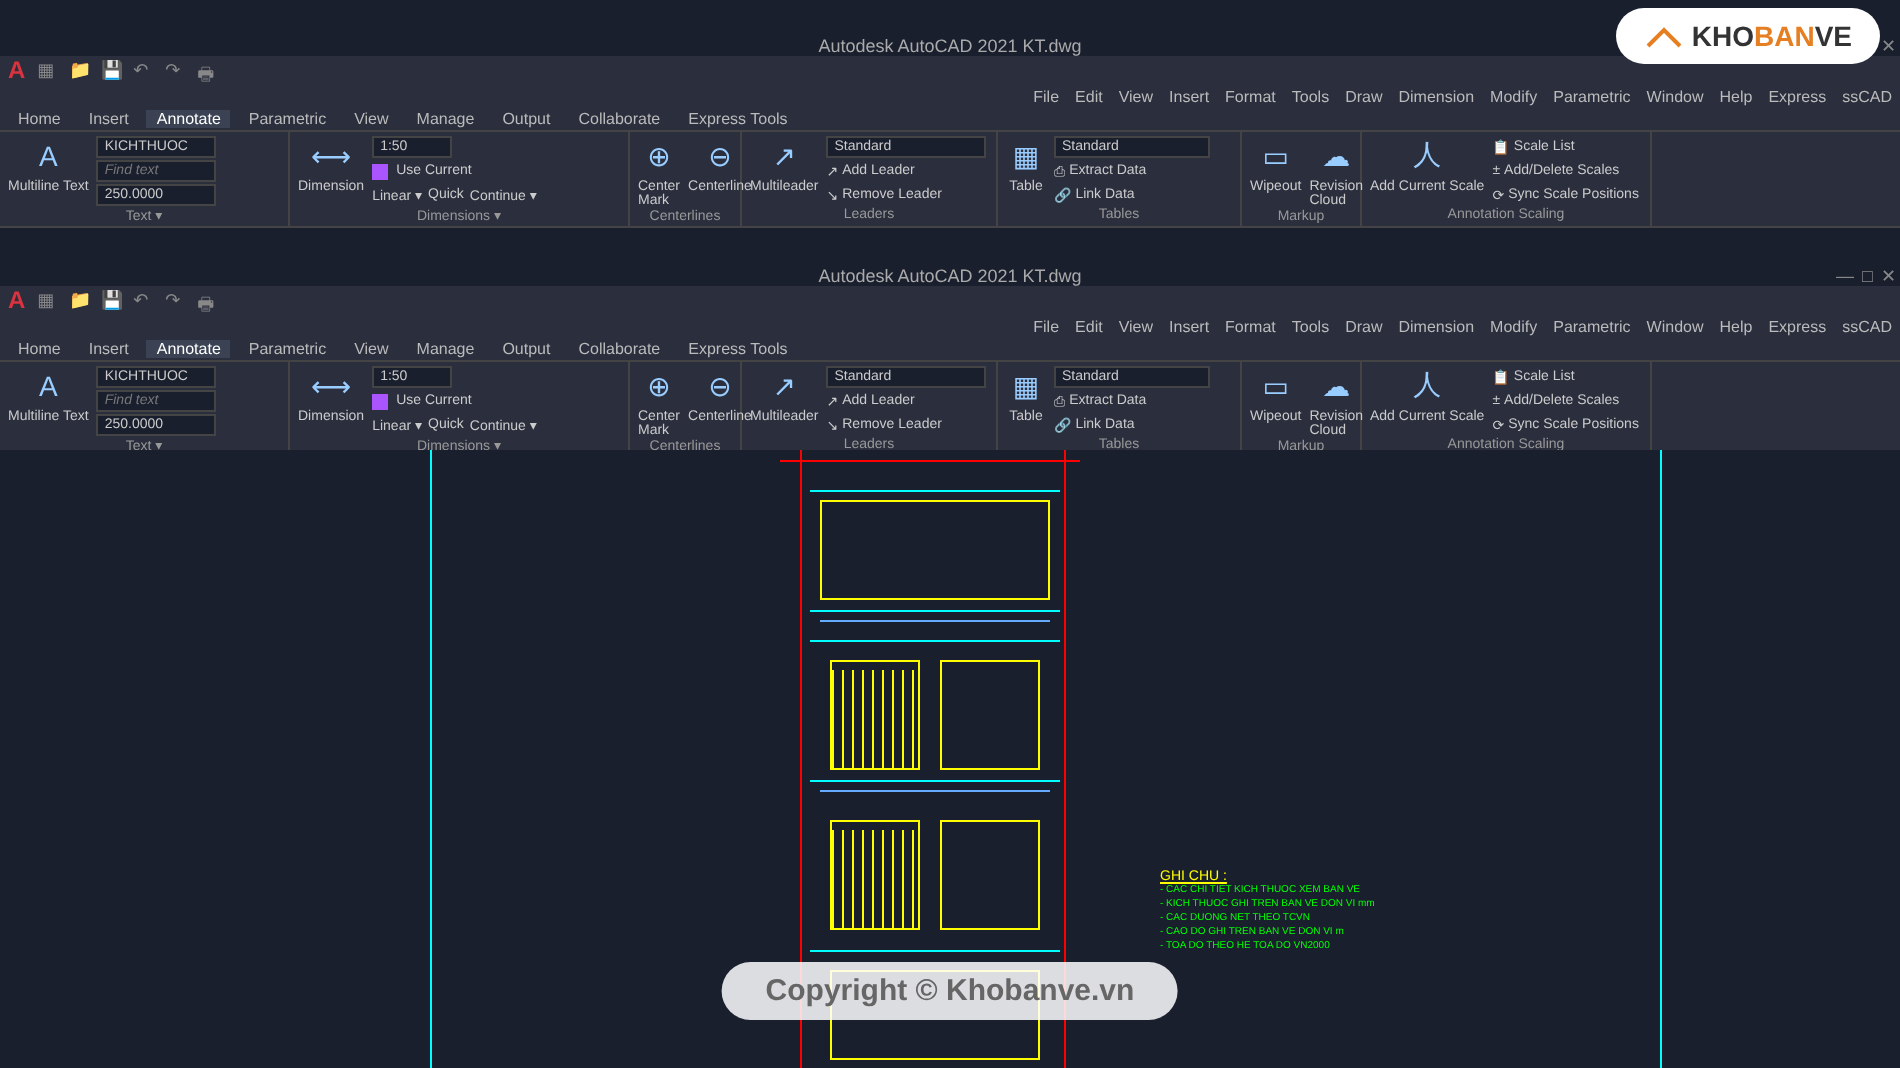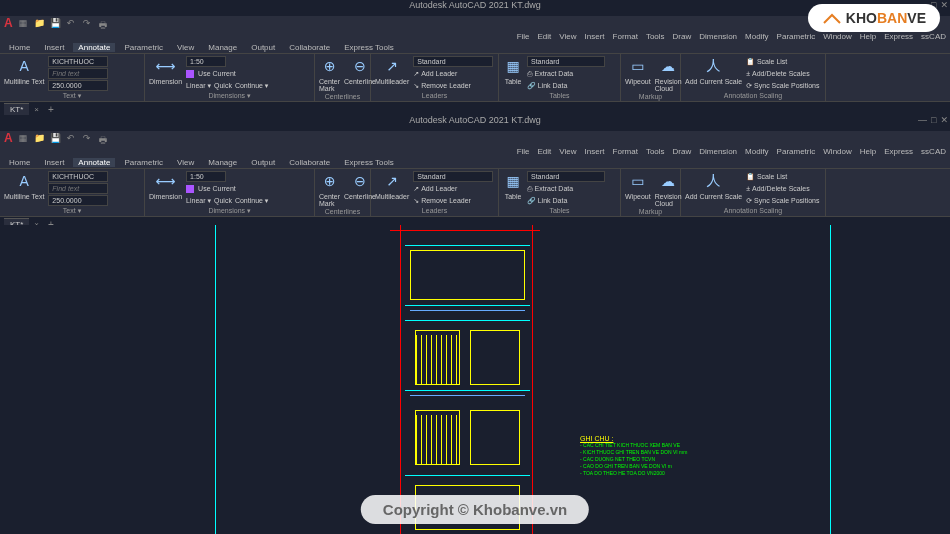--- a/index.html
+++ b/index.html
@@ -1,20 +1,20 @@
 <!DOCTYPE html>
 <html><head>
 <meta charset="utf-8">
 <style>
 * { margin: 0; padding: 0; box-sizing: border-box; font-family: Arial, sans-serif; }
 body { background: #1a1f2e; width: 950px; height: 534px; overflow: hidden; position: relative; color: #ccc; font-size: 9px; }
 .window { position: absolute; width: 100%; }
 .window1 { top: 0; }
 .window2 { top: 115px; }
-.titlebar { background: #1a1f2e; height: 16px; display: flex; align-items: flex-start; justify-content: center; position: relative; }
+.titlebar { background: #1a1f2e; height: 28px; display: flex; align-items: flex-end; justify-content: center; position: relative; }
 .titlebar-text { color: #aaa; font-size: 9px; }
 .win-controls { position: absolute; right: 2px; display: flex; gap: 4px; color: #888; font-size: 9px; }
 .qat { background: #2a2e3d; height: 14px; display: flex; align-items: center; padding: 0 4px; gap: 6px; }
 .qat .logo { color: #d9333f; font-weight: bold; font-size: 12px; }
 .qat-icon { width: 10px; height: 10px; color: #888; font-size: 9px; }
 .menubar { background: #2a2e3d; height: 12px; display: flex; align-items: center; padding: 0 4px; gap: 8px; justify-content: flex-end; }
 .menubar span { color: #bbb; font-size: 8px; cursor: pointer; }
 .tabbar { background: #2a2e3d; height: 12px; display: flex; align-items: center; padding: 0 4px; gap: 4px; border-bottom: 1px solid #444; }
 .tab { padding: 0 5px; color: #bbb; font-size: 8px; }
 .tab.active { background: #3a4253; color: #fff; }
@@ -30,21 +30,21 @@
 .doctab-item { background: #2a2e3d; padding: 1px 6px; font-size: 8px; color: #ccc; border-top: 1px solid #555; }
 .doctab-close { color: #888; font-size: 8px; padding: 0 3px; }
 .doctab-plus { color: #888; font-size: 10px; padding: 0 4px; }
 .canvas { position: absolute; top: 225px; left: 0; width: 950px; height: 309px; background: #1a1f2e; }
 .drawing { position: absolute; left: 380px; top: 0; width: 170px; height: 309px; }
 .cyan-line { position: absolute; background: #0ff; }
 .red-line { position: absolute; background: #f00; }
 .yellow-rect { position: absolute; border: 1px solid #ff0; }
 .blue-line { position: absolute; background: #6af; }
 .anno-text { position: absolute; color: #0f0; font-size: 5px; line-height: 7px; }
-.watermark { position: absolute; left: 50%; bottom: 10px; transform: translateX(-50%); background: rgba(255,255,255,0.85); padding: 6px 22px; border-radius: 18px; font-size: 15px; font-weight: bold; color: #666; }
+.watermark { position: absolute; left: 50%; bottom: 24px; transform: translateX(-50%); background: rgba(255,255,255,0.85); padding: 6px 22px; border-radius: 18px; font-size: 15px; font-weight: bold; color: #666; }
 .logo-badge { position: absolute; top: 4px; right: 10px; background: #fff; border-radius: 14px; padding: 6px 14px; font-size: 14px; font-weight: bold; color: #333; }
 .logo-badge .orange { color: #e67e22; }
 .col { display: flex; flex-direction: column; gap: 1px; }
 .row { display: flex; gap: 3px; align-items: center; }
 svg { display: block; }
 </style>
 </head>
 <body>
 
 <div class="window window1">

